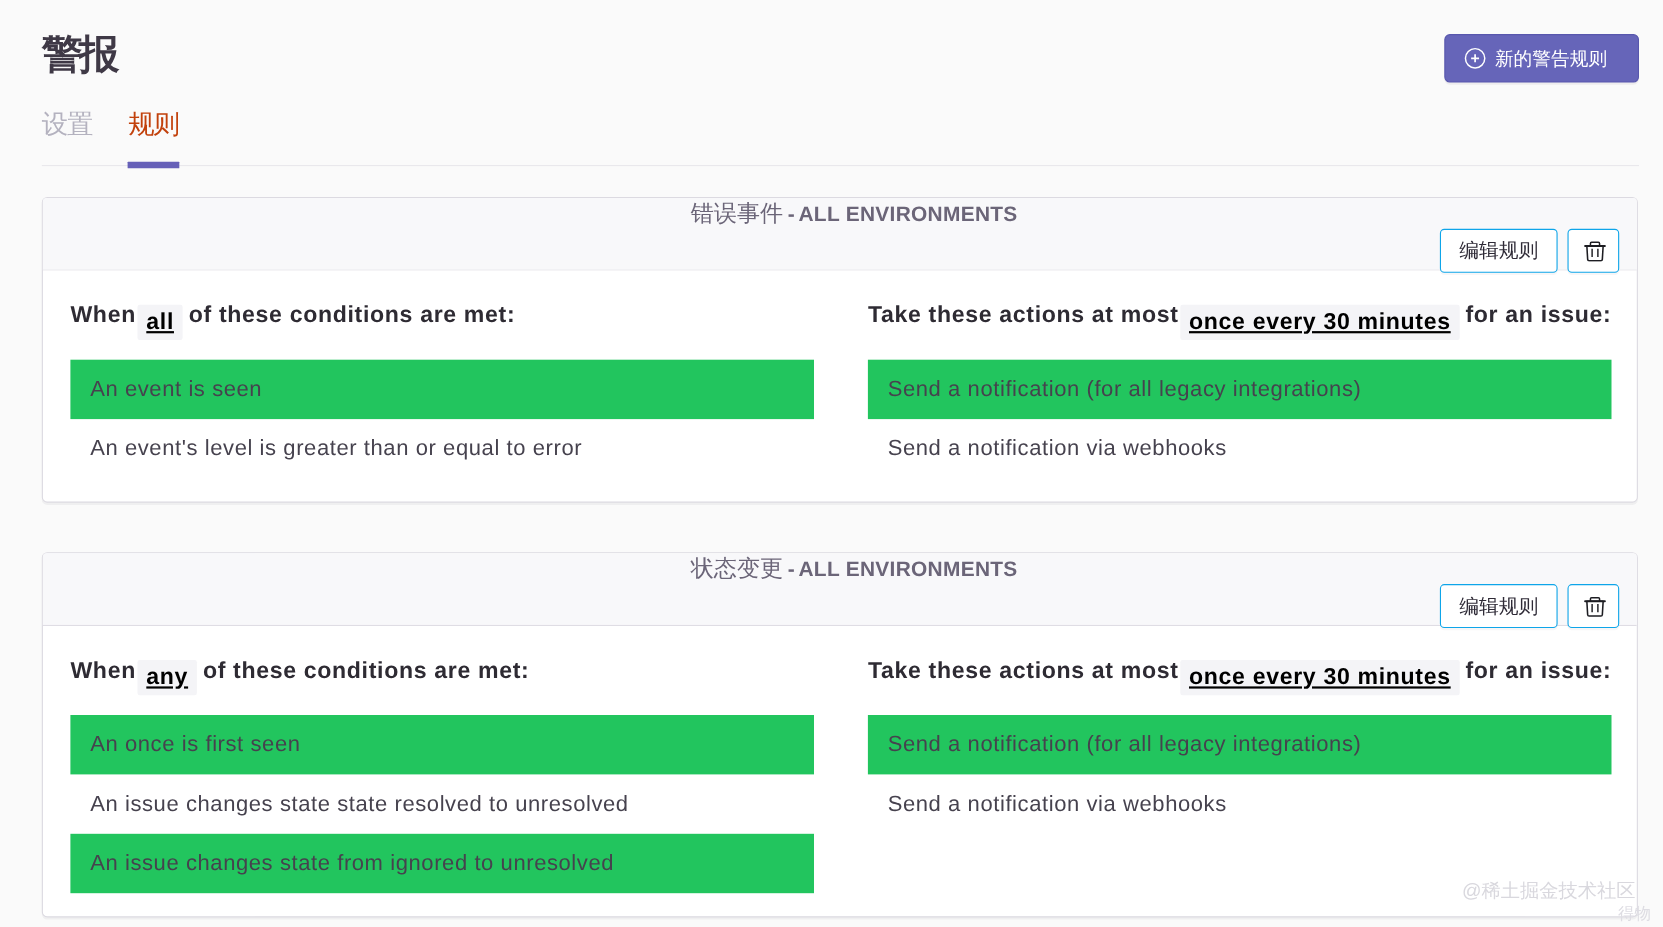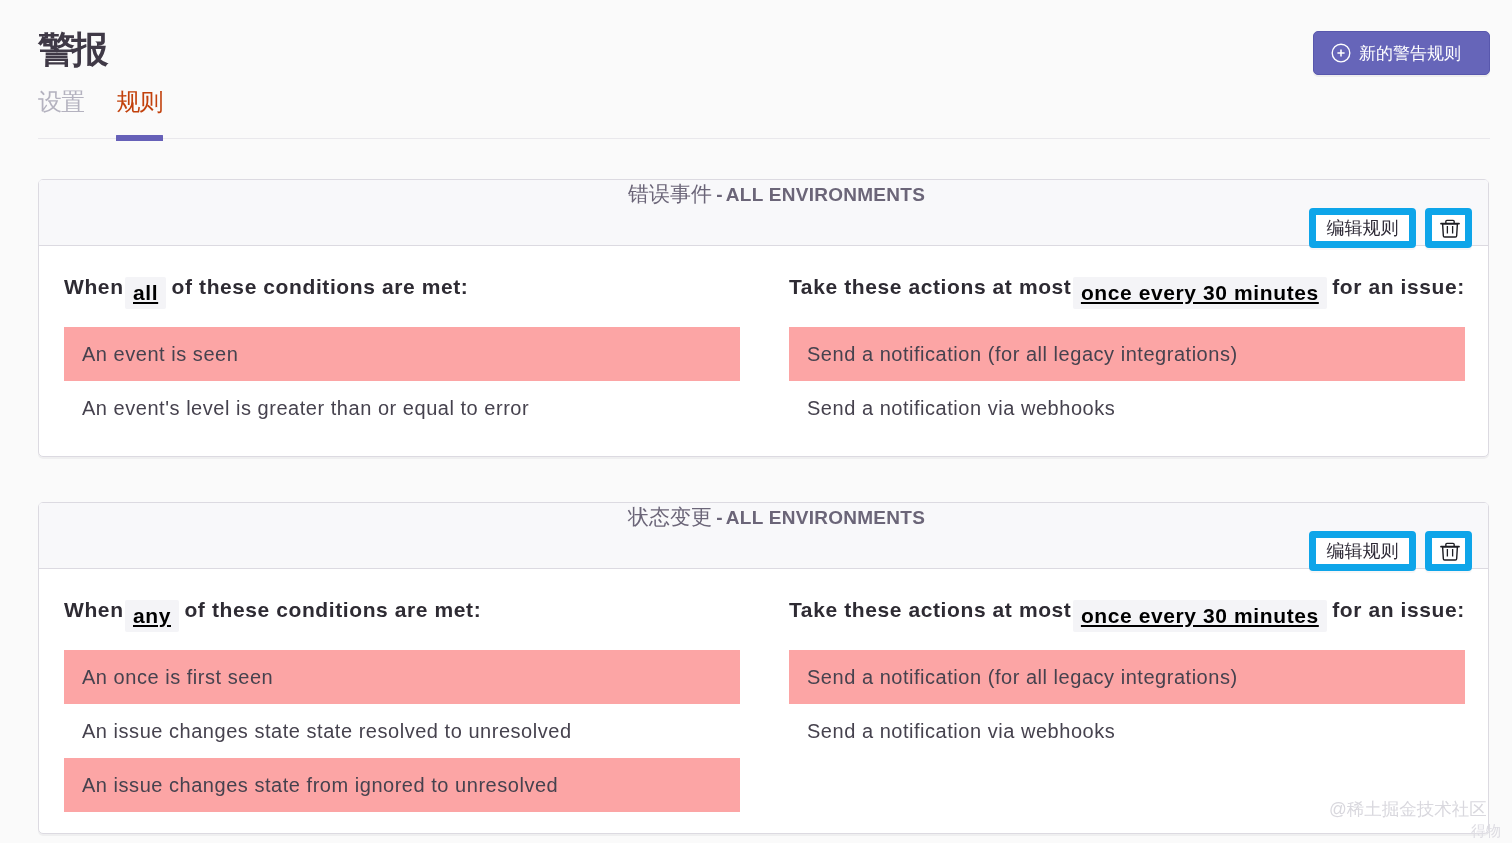--- a/index.html
+++ b/index.html
@@ -25,21 +25,21 @@
     display:flex;align-items:center;gap:8px;padding-left:17px;
     color:#ffffff;font-size:19px;
     box-shadow:0 2px 0 rgba(43,34,51,0.06);
     cursor:pointer;
   }
   .new-rule-btn .ico{display:block;width:20px;height:20px;flex:0 0 20px;}
   .new-rule-btn .lbl{font-size:17px;letter-spacing:0px;white-space:nowrap;}
 
   
   .tabs{
-    position:absolute;left:38px;top:88px;width:1452px;height:51px;
+    position:absolute;left:38px;top:100px;width:1452px;height:51px;
     border-bottom:1.5px solid #e9e8ec;box-sizing:border-box;
     display:flex;align-items:flex-start;gap:32.6px;
   }
   .tab{
     position:relative;font-size:24px;line-height:28px;color:#b4b2bf;
     padding-bottom:19px;cursor:pointer;letter-spacing:-1px;
   }
   .tab.active{color:#c2410c;}
   .tab.active:after{
     content:"";position:absolute;left:-0.5px;right:-0.5px;bottom:-5.5px;height:6px;
@@ -61,21 +61,21 @@
     flex-direction:column;
   }
   .card-head-title{
     font-size:21px;color:#6b6578;white-space:nowrap;
   }
   .card-head-title .zh{font-weight:400;letter-spacing:0px;}
   .card-head-title .env{font-weight:700;font-size:19px;color:#6b6578;letter-spacing:0.27px;}
   .card-head-title .sep{font-weight:700;font-size:19px;color:#6b6578;margin:0 -2px 0 -1.5px;letter-spacing:0;}
   .card-head-actions{margin-left:auto;display:flex;align-items:center;gap:9px;padding-right:16px;}
   .btn-sec{
-    height:40px;background:#fff;border:7px solid #0ea5e9;border-radius:4px;
+    height:40px;background:#fff;border:1px solid #0ea5e9;border-radius:4px;
     box-sizing:border-box;
     display:flex;align-items:center;justify-content:center;
     font-size:18px;color:#2e2a36;
     box-shadow:0 2px 0 rgba(43,34,51,0.04);
     cursor:pointer;
   }
   .btn-edit{width:107px;}
   .btn-del{width:47px;}
   .btn-del svg{display:block;width:20px;height:21px;margin:-2px 0 0 3px;}
 
@@ -93,21 +93,21 @@
   .chip{
     background:#f4f4f7;border-radius:2px;padding:0 8px;margin:12px -1px 0 -5px;height:32px;
     line-height:32px;font-weight:700;color:#000000;display:inline-block;letter-spacing:0.6px;text-decoration:underline;
   }
   .rows{display:flex;flex-direction:column;}
   .row{
     height:54px;display:flex;align-items:center;padding-left:18px;
     font-size:20px;color:#46424e;letter-spacing:0.53px;
     box-sizing:border-box;
   }
-  .row.alt{background:#fca5a5;}
+  .row.alt{background:#22c55e;}
 
   
   .wm1{
     position:absolute;left:1329px;top:799px;
     font-size:17.5px;line-height:21px;color:#d9d8de;letter-spacing:0px;white-space:nowrap;
   }
   .wm2{
     position:absolute;left:1471px;top:822px;
     font-size:15px;line-height:18px;color:#dedde3;letter-spacing:0px;white-space:nowrap;
   }

